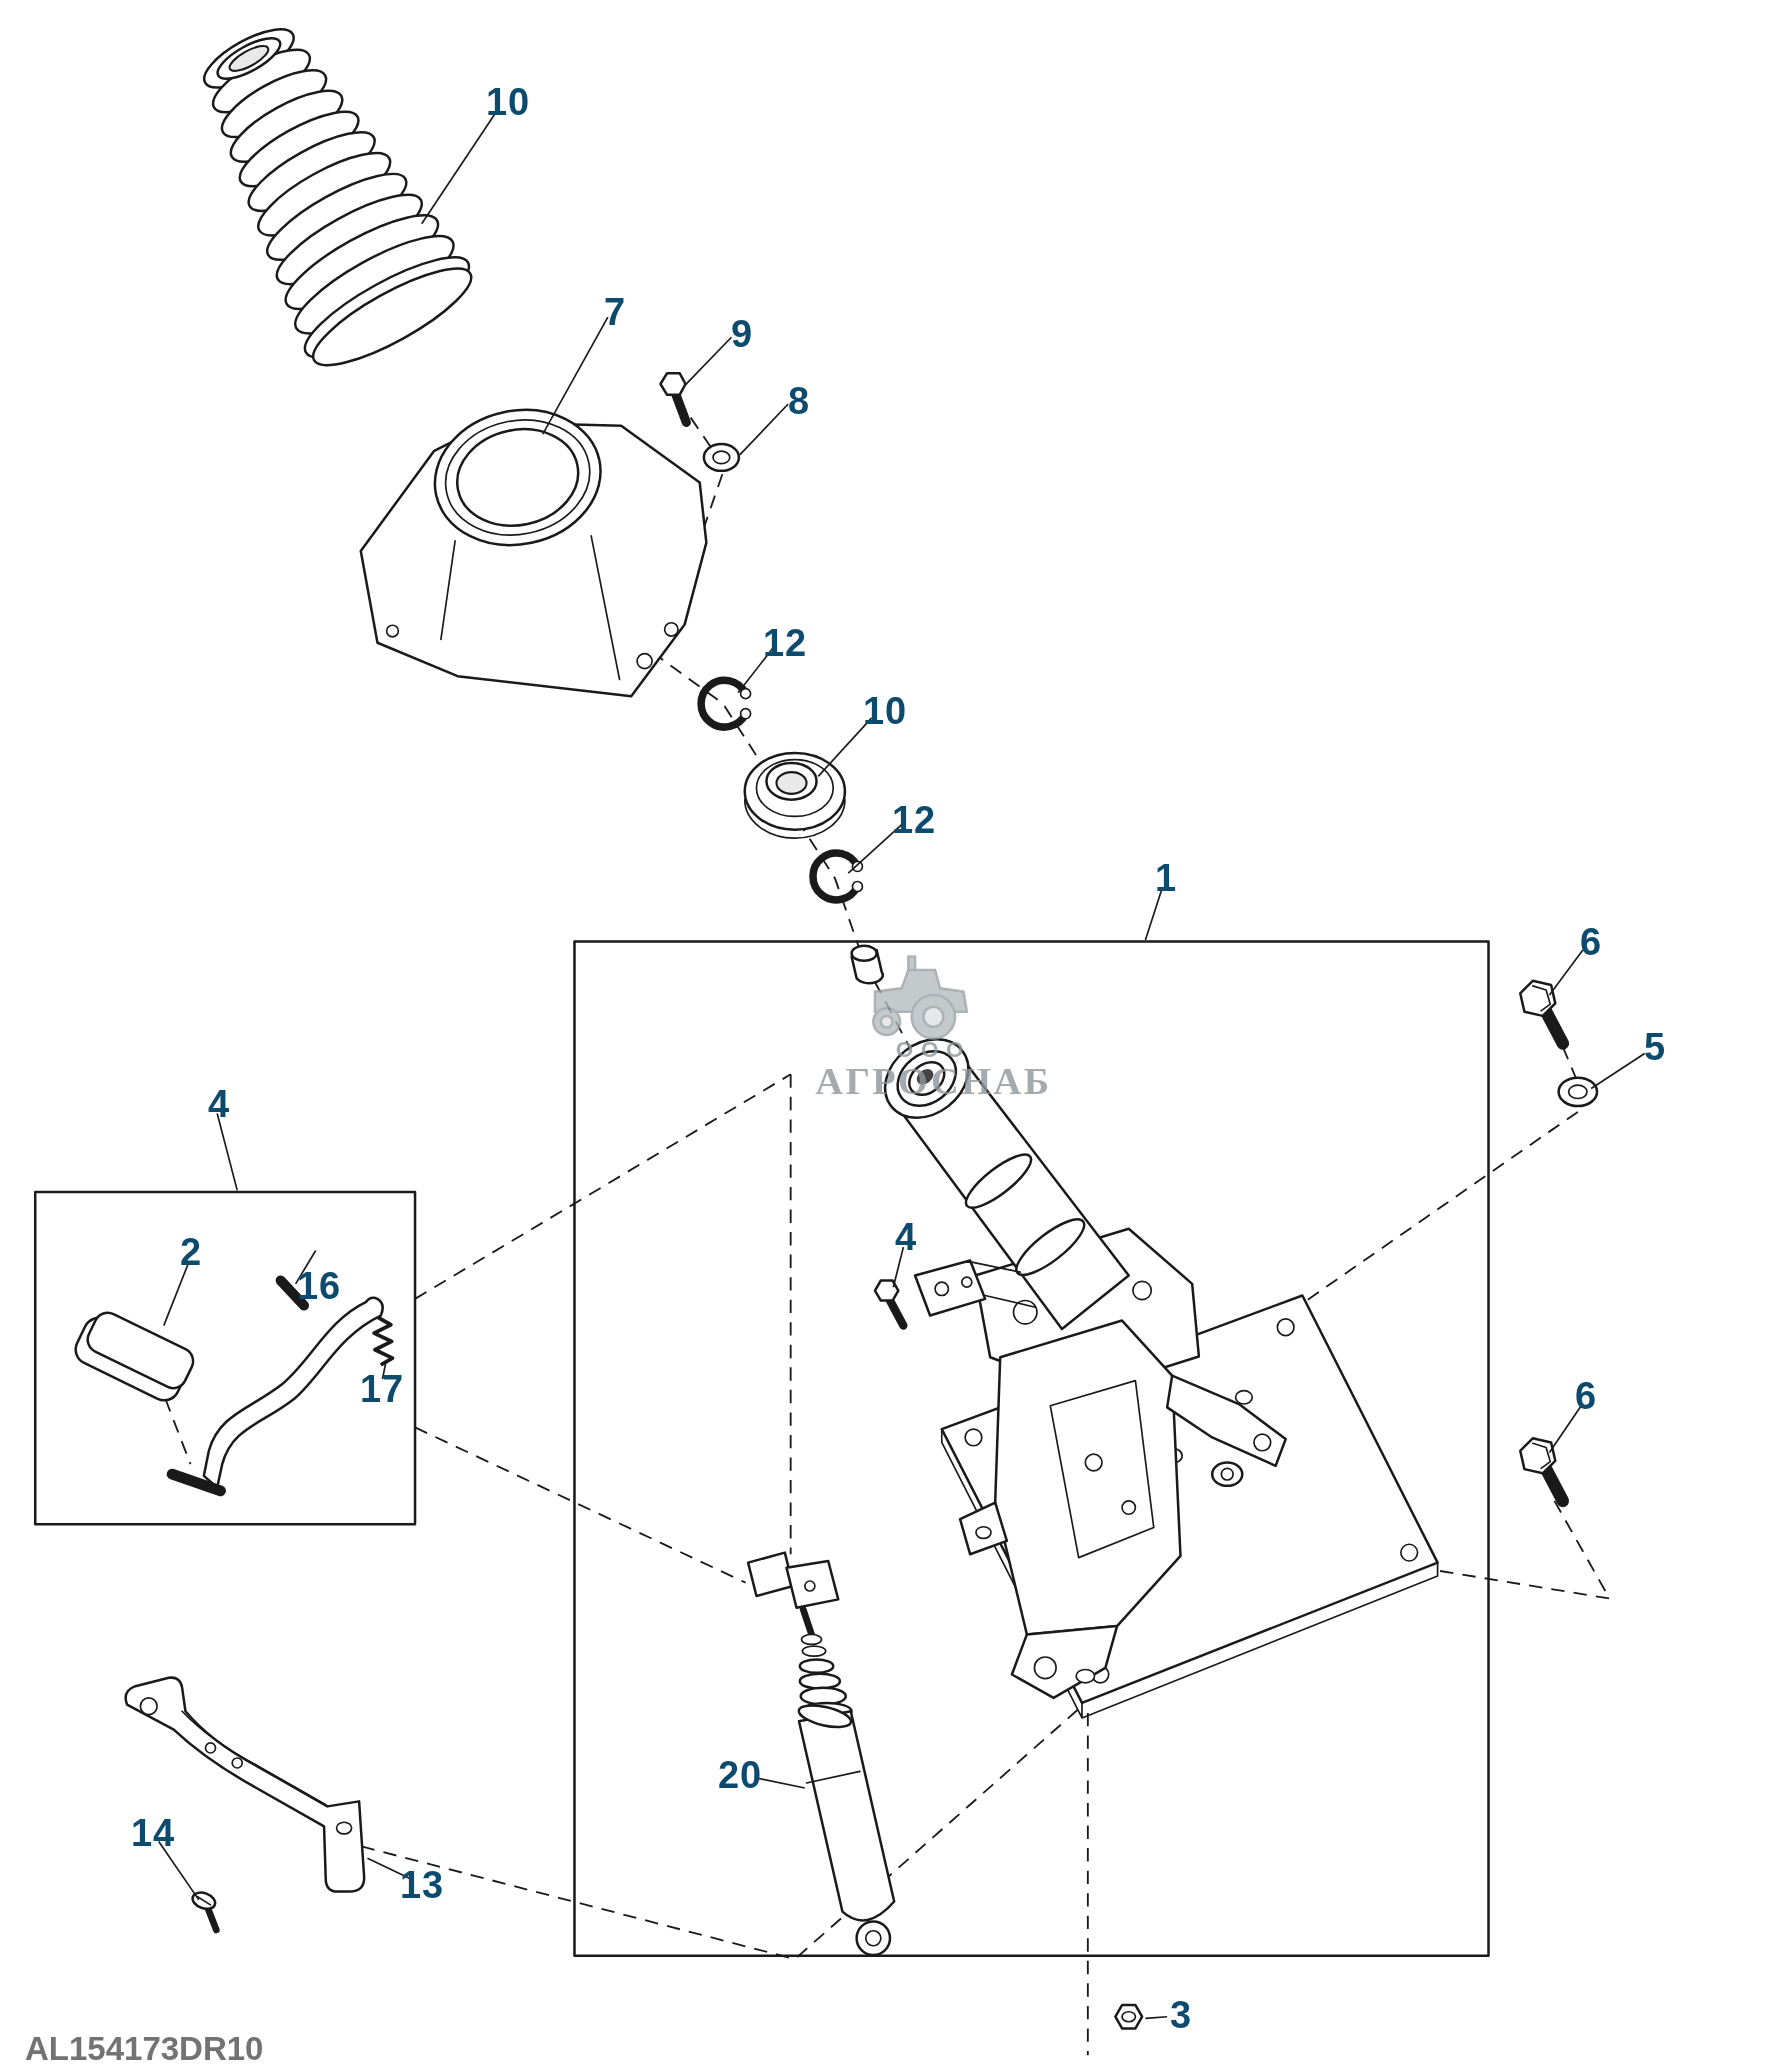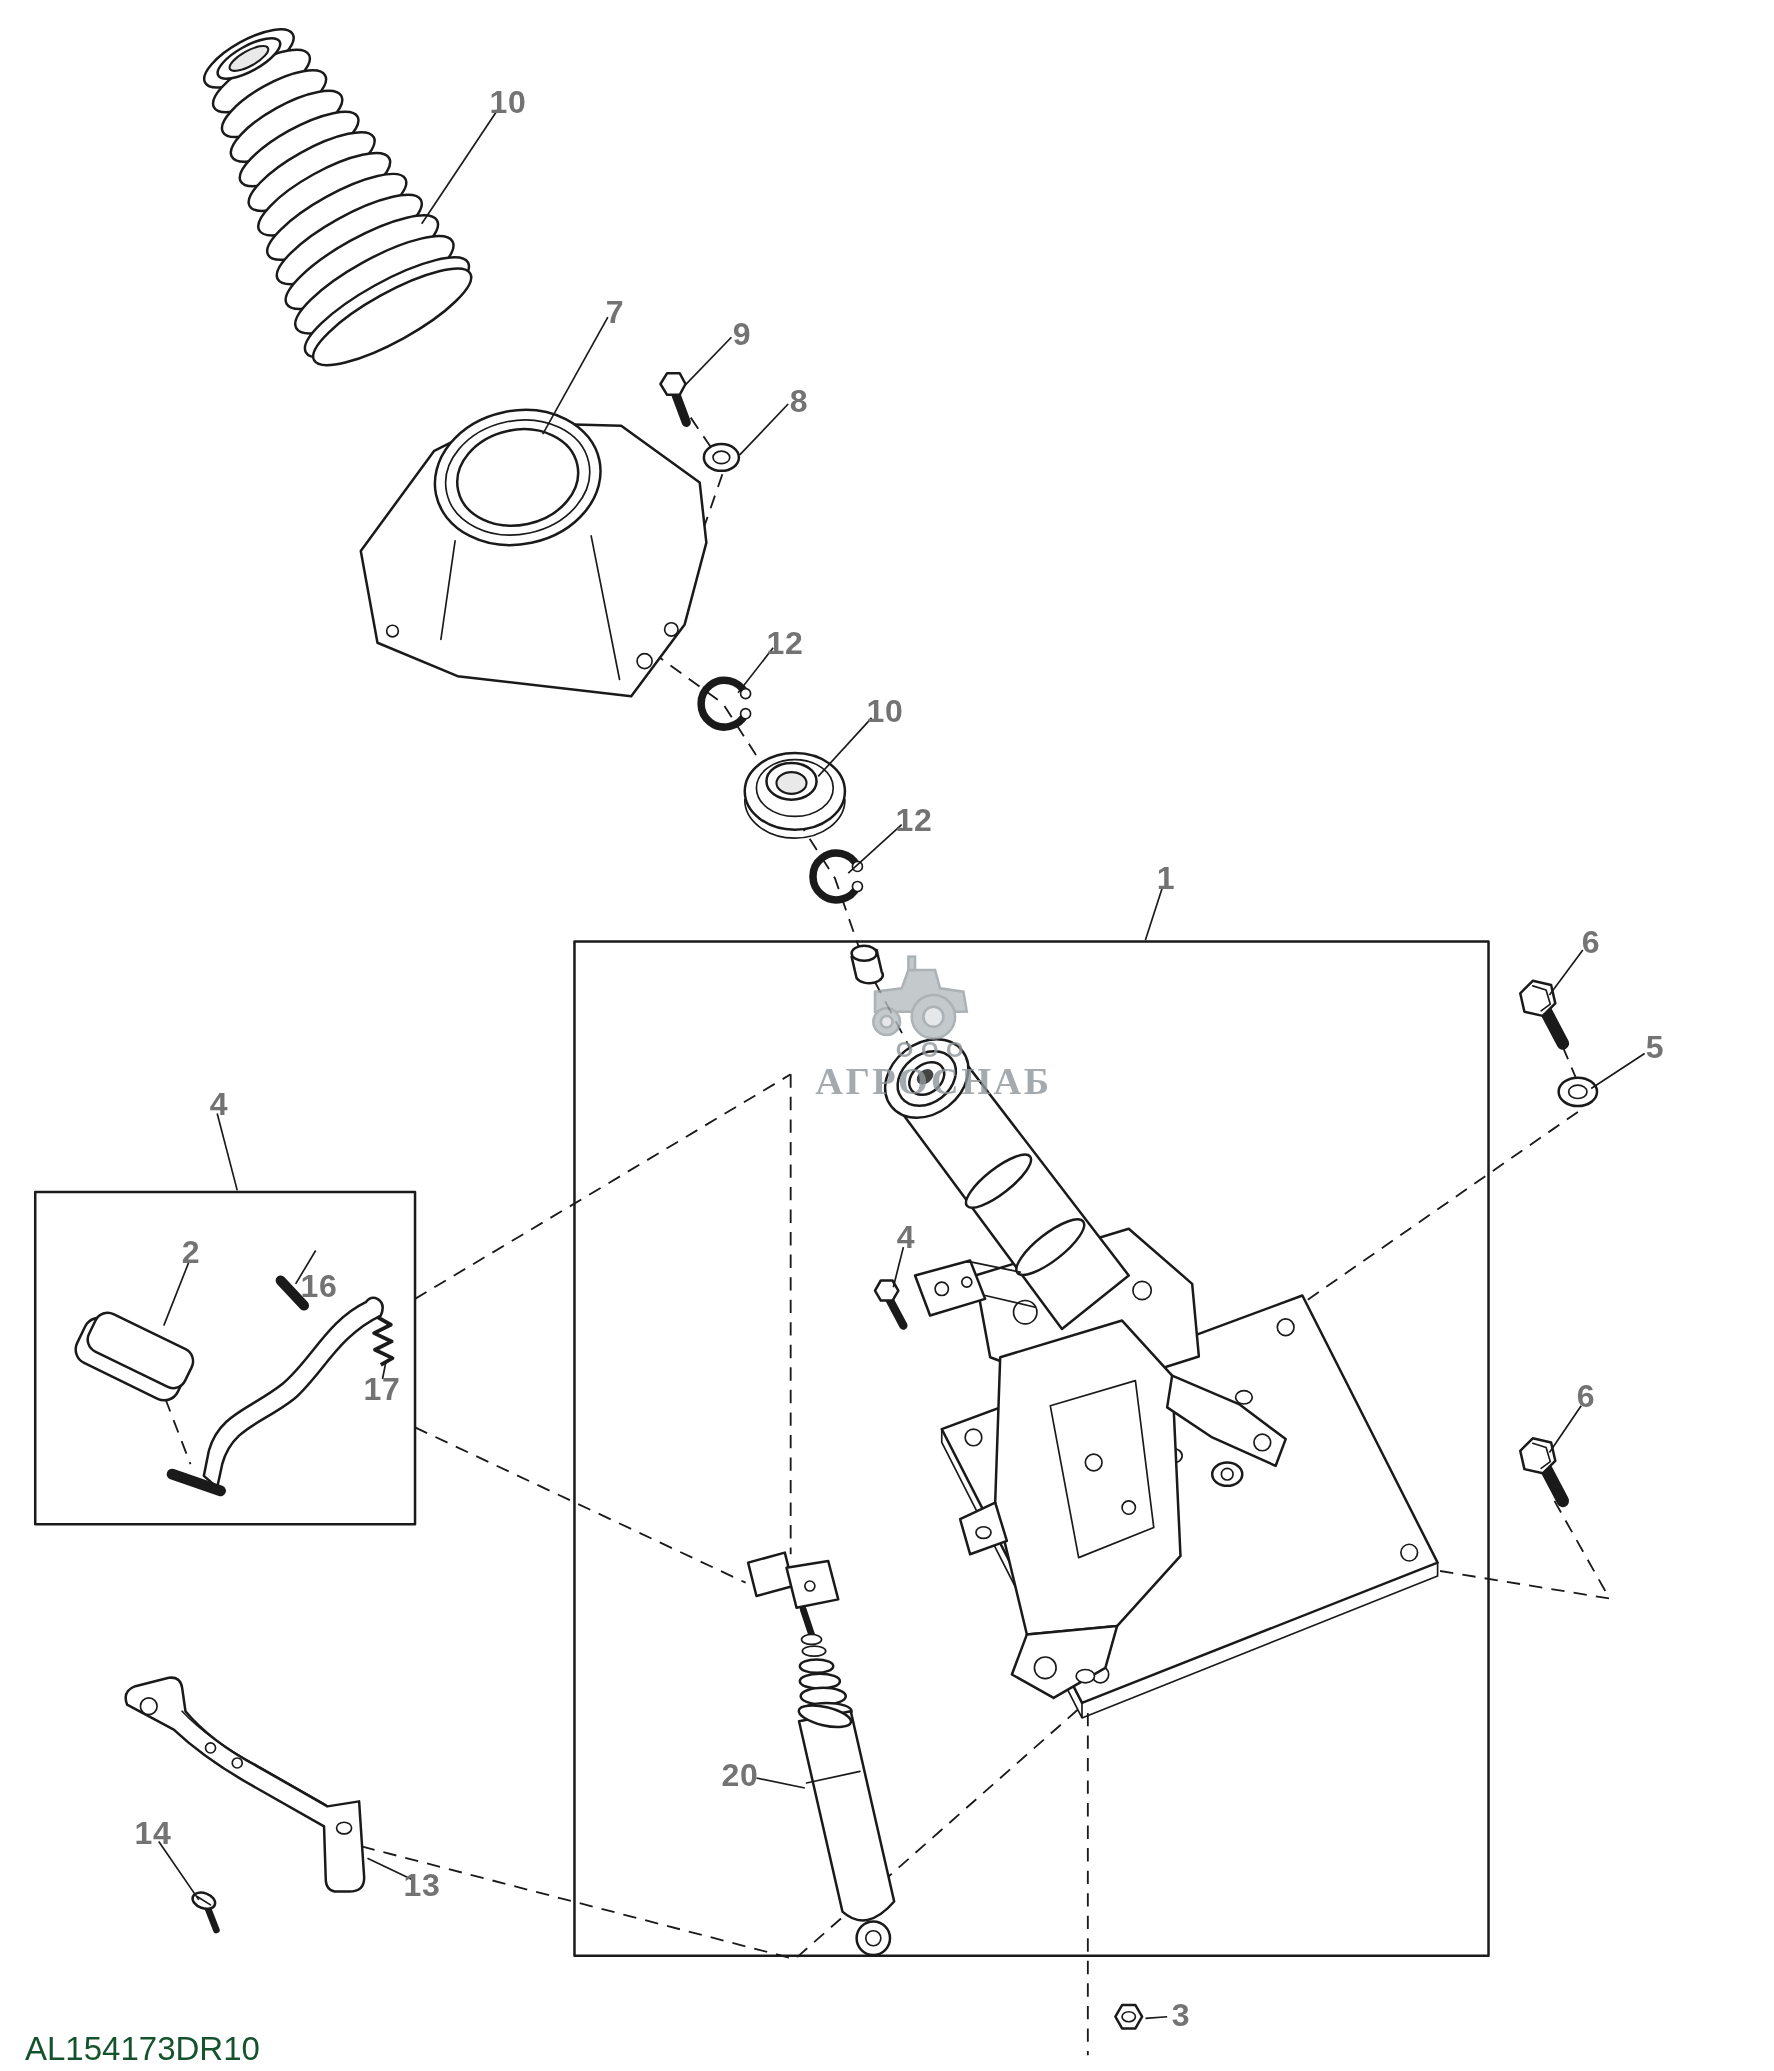--- a/index.html
+++ b/index.html
@@ -5,23 +5,23 @@
   *{margin:0;padding:0;box-sizing:border-box}
   body{background:#ffffff}
   .stage{position:relative;width:1775px;height:2071px;background:#ffffff;overflow:hidden;
          font-family:"Liberation Sans",sans-serif}
   .stage svg{position:absolute;left:0;top:0}
   .fw{fill:#ffffff;stroke:#1a1a1a;stroke-width:3;stroke-linejoin:round}
   .ln{fill:none;stroke:#1a1a1a;stroke-width:3;stroke-linejoin:round;stroke-linecap:round}
   .thin{stroke-width:2}
   .dash path{fill:none;stroke:#1a1a1a;stroke-width:2.2;stroke-dasharray:16 11}
   .leaders line{stroke:#1a1a1a;stroke-width:2}
-  .callout{position:absolute;transform:translate(-50%,-50%);font-weight:700;font-size:32px;
-           color:#737373;letter-spacing:0.8px;white-space:nowrap}
-  .drawing-code{position:absolute;font-weight:400;font-size:33px;color:#14532d}
+  .callout{position:absolute;transform:translate(-50%,-50%);font-weight:700;font-size:38px;
+           color:#0c4a6e;letter-spacing:0.8px;white-space:nowrap}
+  .drawing-code{position:absolute;font-weight:700;font-size:33px;color:#737373}
   .wm-small{font-family:"Liberation Sans",sans-serif;font-size:27px;font-weight:700;
             fill:#8f969a;letter-spacing:9px}
   .wm-big{font-family:"Liberation Serif",serif;font-size:46px;font-weight:700;
           fill:#8f969a;letter-spacing:3px}
 </style>
 </head>
 <body>
 
 <div class="stage">
 

